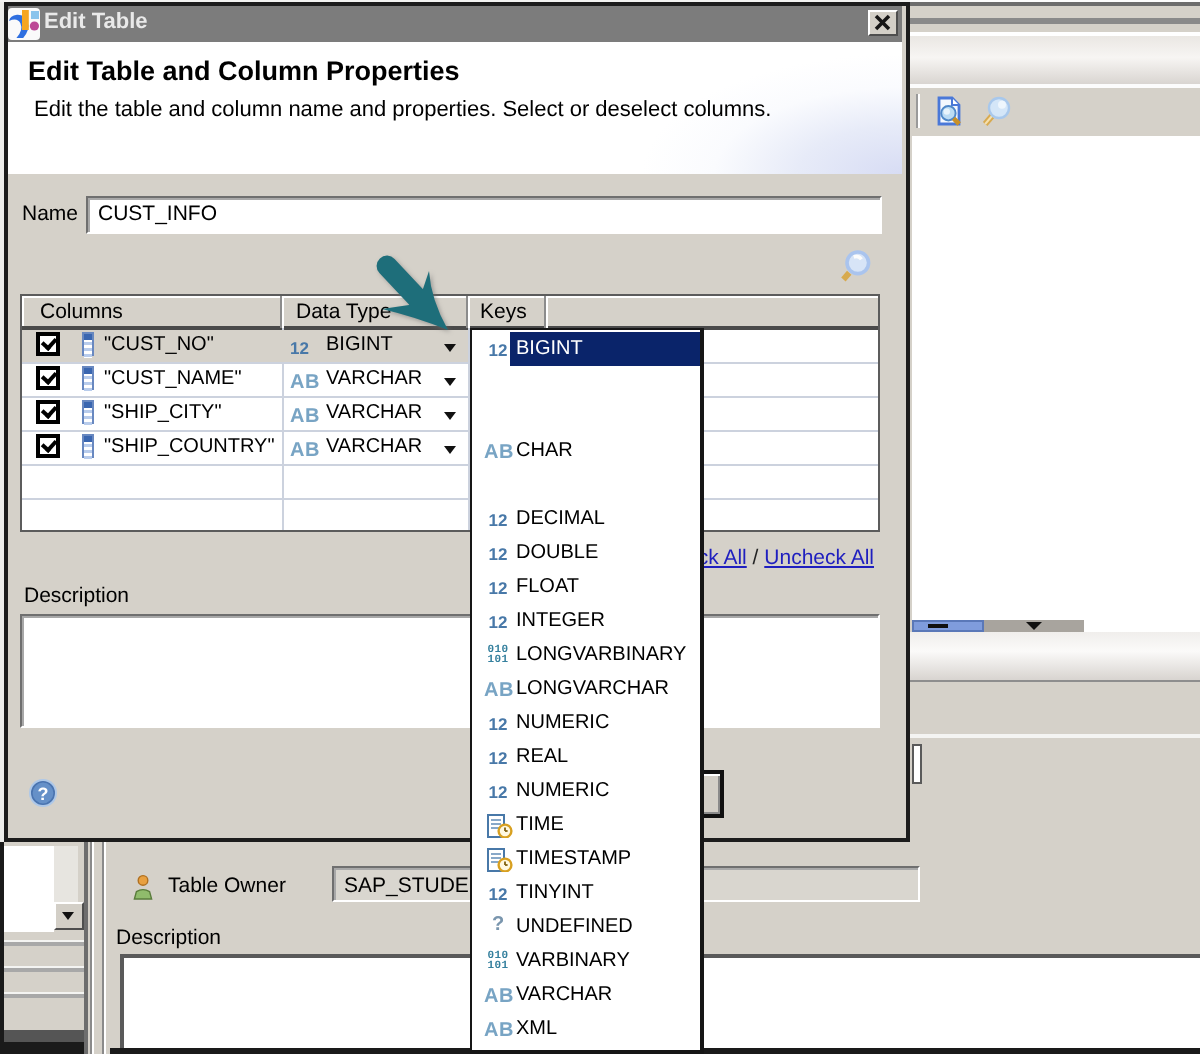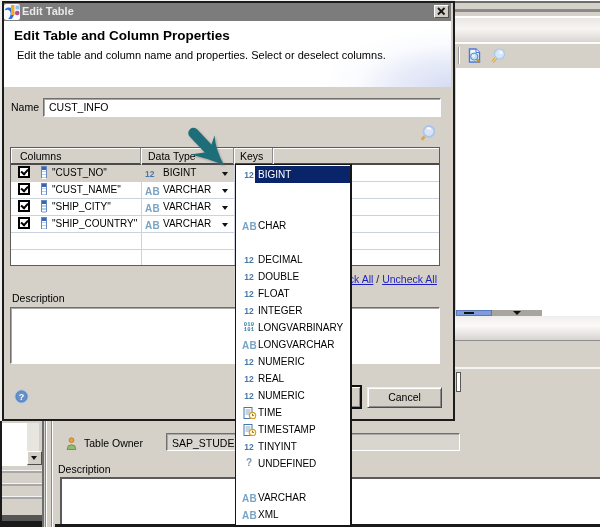--- a/index.html
+++ b/index.html
@@ -194,21 +194,20 @@
 <div class="ab" style="left:10px;top:307px;width:430px;height:57px;background:#fff;border:1px solid;border-color:#6f6f6f #fff #fff #6f6f6f;box-sizing:border-box;box-shadow:inset 1px 1px 0 #a8a8a8;"></div>
 
 <svg class="ab" style="left:14px;top:389px;" width="15" height="15" viewBox="0 0 15 15">
   <circle cx="7.5" cy="7.5" r="7" fill="#aec8e8"></circle>
   <circle cx="7.5" cy="7.5" r="5.6" fill="#6590c8" stroke="#4a74b0" stroke-width="0.8"></circle>
   <text x="7.5" y="10.8" font-size="9" font-weight="bold" fill="#fff" text-anchor="middle" font-family="Liberation Sans">?</text>
 </svg>
 
 <div class="ab" style="left:287px;top:385px;width:75px;height:24px;border:2px solid #111;background:#d3cfc7;box-sizing:border-box;box-shadow:inset 1px 1px 0 #fff, inset -1px -1px 0 #8a8a8a;"></div>
 
-<div class="ab" style="left:367px;top:387px;width:75px;height:21px;background:#d3cfc7;border:1px solid;border-color:#efede9 #4e4e4e #4e4e4e #efede9;box-sizing:border-box;box-shadow:inset 1px 1px 0 #fff, inset -1px -1px 0 #8a8a8a;text-align:center;line-height:19px;">Cancel</div>
 
 <div class="ab" id="dd" style="left:235px;top:164px;width:117px;height:363px;background:#fff;border:1px solid #161616;border-bottom-width:2px;border-right-width:2px;box-sizing:border-box;">
   <div class="di" style="top:1px;">
         <div class="ab" style="left:19px;top:0;width:95px;height:17px;background:#0a246a;"></div>
         <span class="dico i12" style="top:4px;">12</span>
         <span class="dtxt" style="color:#fff;">BIGINT</span>
       </div>
   <div class="di" style="top:52px;">
         <span class="dico iAB" style="top:4px;">AB</span>
         <span class="dtxt">CHAR</span>
@@ -274,20 +273,24 @@
         <span class="dtxt">TIMESTAMP</span>
       </div>
   <div class="di" style="top:273px;">
         <span class="dico i12" style="top:4px;">12</span>
         <span class="dtxt">TINYINT</span>
       </div>
   <div class="di" style="top:290px;">
         <span class="dico iq" style="top:2px;">?</span>
         <span class="dtxt">UNDEFINED</span>
       </div>
+  <div class="di" style="top:307px;">
+        <span class="dico ibin" style="top:4px;">010<br>101</span>
+        <span class="dtxt">VARBINARY</span>
+      </div>
   <div class="di" style="top:324px;">
         <span class="dico iAB" style="top:4px;">AB</span>
         <span class="dtxt">VARCHAR</span>
       </div>
   <div class="di" style="top:341px;">
         <span class="dico iAB" style="top:4px;">AB</span>
         <span class="dtxt">XML</span>
       </div>
 </div>
 

